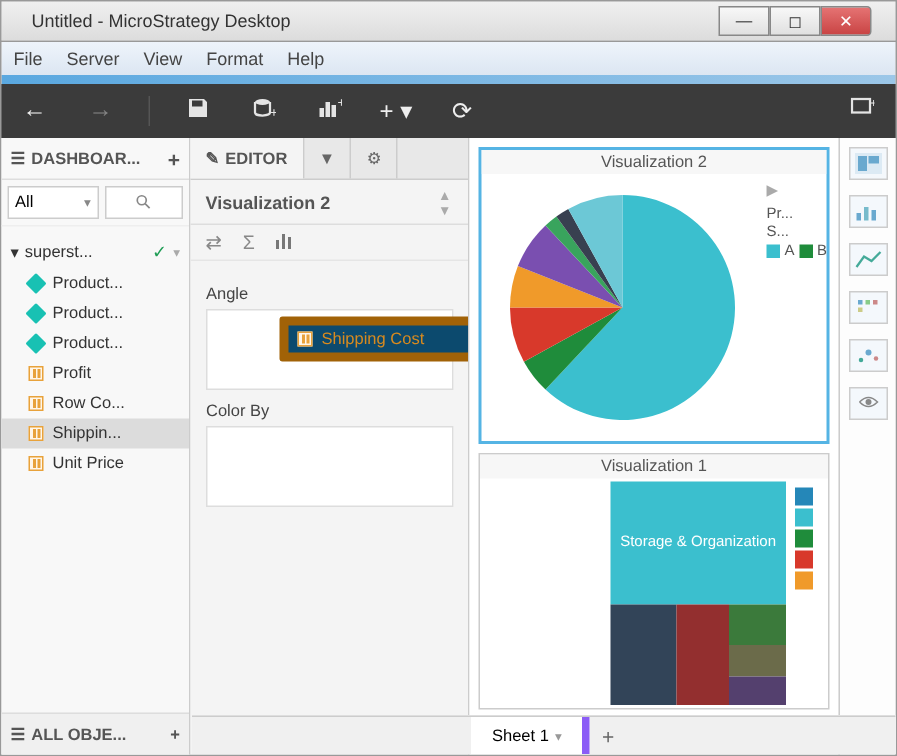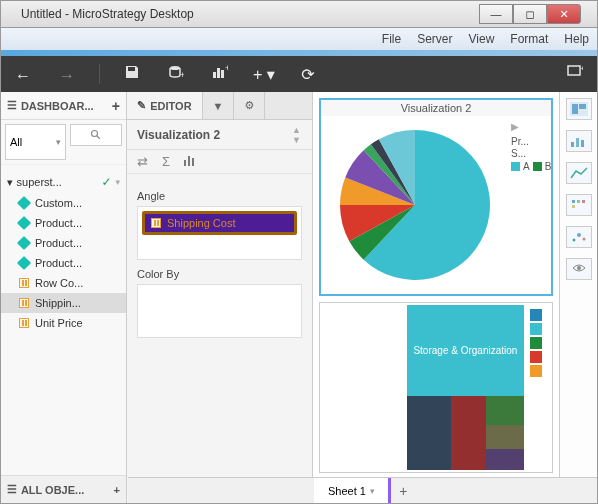--- a/index.html
+++ b/index.html
@@ -6,38 +6,38 @@
 body { width: 598px; height: 504px; overflow: hidden; background: #fff; }
 
 
 .titlebar { height: 28px; background: linear-gradient(#f0f0f0, #dcdcdc); border: 1px solid #999; display: flex; align-items: center; padding: 0 16px; font-size: 12px; color: #333; }
 .titlebar-title { flex: 1; padding-left: 4px; }
 .win-controls { display: flex; gap: 0; }
 .win-btn { width: 34px; height: 20px; border: 1px solid #888; background: linear-gradient(#f8f8f8,#e0e0e0); display: flex; align-items: center; justify-content: center; font-size: 11px; cursor: pointer; }
 .win-btn.close { background: linear-gradient(#e57373,#c94444); color: #fff; border-radius: 0 3px 3px 0; }
 
 
-.menubar { height: 22px; background: linear-gradient(#eef4fb,#dce6f2); border-left:1px solid #999; border-right:1px solid #999; display: flex; align-items: center; padding: 0 8px; gap: 16px; font-size: 12px; color: #444; justify-content: flex-end; }
+.menubar { height: 22px; background: linear-gradient(#eef4fb,#dce6f2); border-left:1px solid #999; border-right:1px solid #999; display: flex; align-items: center; padding: 0 8px; gap: 16px; font-size: 12px; color: #444; }
 .menubar span { cursor: pointer; }
 .bluestrip { height: 6px; background: linear-gradient(90deg, #5aa8e0, #9cc7e8); border-left:1px solid #999; border-right:1px solid #999; }
 
 
 .toolbar { height: 36px; background: #3b3b3b; display: flex; align-items: center; padding: 0 10px; gap: 20px; border-left:1px solid #999; border-right:1px solid #999; }
 .toolbar .tbtn { color: #eee; font-size: 16px; cursor: pointer; width: 24px; text-align:center; }
 .toolbar .sep { width:1px; height: 20px; background:#555; }
 .toolbar .spacer { flex:1; }
 .toolbar svg { width:16px; height:16px; fill:#e4e4e4; }
 
 
 .main { display: flex; height: 412px; border:1px solid #999; border-top:none; background:#f3f3f3; position:relative;}
 .leftpanel { width: 126px; background:#f8f8f8; border-right:1px solid #ccc; display:flex; flex-direction:column; }
 .panel-header { height: 28px; display:flex; align-items:center; padding: 0 6px; font-size:11px; color:#555; font-weight:bold; border-bottom:1px solid #ddd; gap:4px; }
 .panel-header .plus { margin-left:auto; font-size:14px; font-weight:bold; cursor:pointer;}
 .left-controls { display:flex; gap:4px; padding:4px; border-bottom:1px solid #eee;}
-.left-controls .sel { flex:1; border:1px solid #ccc; height:36px; font-size:11px; padding:0 4px; display:flex; align-items:center; justify-content:space-between; background:#fff; cursor:pointer;}
+.left-controls .sel { flex:1; border:1px solid #ccc; height:22px; font-size:11px; padding:0 4px; display:flex; align-items:center; justify-content:space-between; background:#fff; cursor:pointer;}
 .left-controls .search { flex:1; border:1px solid #ccc; height:22px; background:#fff; display:flex; align-items:center; justify-content:center; cursor:text;}
 .tree { flex:1; overflow:hidden; padding: 6px 0; }
 .tree-ds { font-size:11px; color:#333; padding: 4px 6px; display:flex; align-items:center; gap:4px; cursor:pointer;}
 .tree-ds .chk { color:#1f9d55; font-size:12px;}
 .tree-note { font-size:10px; color:#999; padding: 0 6px 4px 18px; }
 .tree-item { font-size:11px; color:#333; padding: 4px 6px 4px 18px; display:flex; align-items:center; gap:6px; cursor:pointer; white-space:nowrap; overflow:hidden; text-overflow:ellipsis;}
 .tree-item.sel { background:#dcdcdc; }
 .ico-dim { width:10px; height:10px; background:#18c1b3; transform:rotate(45deg); flex-shrink:0; border-radius:1px;}
 .ico-met { width:10px; height:10px; border:1px solid #e8a23b; background:#fff6e9; flex-shrink:0; position:relative;}
 .ico-met::before { content:""; position:absolute; left:2px; top:1px; width:2px; height:6px; background:#e8a23b; box-shadow: 3px 0 0 #e8a23b;}
@@ -48,21 +48,21 @@
 .editor-tabs { height:28px; border-bottom:1px solid #ccc; display:flex; align-items:center; background:#e8e8e8;}
 .editor-tab { padding:0 10px; height:100%; display:flex; align-items:center; gap:4px; font-size:11px; color:#666; border-right:1px solid #ccc; cursor:pointer;}
 .editor-tab.active { background:#f4f4f4; color:#555; font-weight:bold;}
 .editor-title { height:30px; display:flex; align-items:center; padding:0 10px; font-size:12px; color:#555; font-weight:bold; border-bottom:1px solid #ddd; justify-content:space-between;}
 .editor-title .carets { color:#aaa; font-size:9px; letter-spacing:1px;}
 .editor-mini { height:24px; display:flex; align-items:center; gap:14px; padding:0 10px; color:#888; font-size:13px; border-bottom:1px solid #e5e5e5;}
 .editor-body { flex:1; padding:8px 10px; overflow:auto;}
 .drop-label { font-size:11px; color:#444; margin:8px 0 4px; }
 .drop-zone { min-height:54px; border:1px solid #ddd; background:#fff; padding:4px; }
 .chip { display:inline-flex; align-items:center; gap:6px; padding:3px 6px; border-radius:2px; font-size:11px; }
-.chip.metric { background:#4c1d95; border:3px solid #a16207; color:#d88a1e; width:100%;}
+.chip.metric { background:#0c4a6e; border:6px solid #a16207; color:#d88a1e; width:100%;margin-left:44px;}
 .chip.dim { background:#fff; border:1px solid #ddd; color:#1aaea2; width:100%;}
 .chip .ico-dim { width:9px; height:9px; }
 
 
 .vizarea { flex:1; background:#fff; padding:6px; display:flex; flex-direction:column; gap:6px; overflow:hidden;}
 .vizpanel { border:1px solid #ccc; display:flex; flex-direction:column; overflow:hidden;}
 .vizpanel.selected { border:2px solid #55b4e4; }
 .vizpanel-title { text-align:center; font-size:11px; color:#555; padding:2px 0; background:#f7f7f7;}
 .vizpanel-body { flex:1; display:flex; position:relative;}
 
@@ -80,21 +80,21 @@
 .tm-legend { width:26px; display:flex; flex-direction:column; gap:2px; padding:4px 2px 0 6px;}
 .tm-legend div { width:12px; height:12px;}
 
 
 .rgallery { width:38px; background:#fdfdfd; border-left:1px solid #ccc; display:flex; flex-direction:column; align-items:center; padding-top:6px; gap:10px;}
 .rgallery .thumb { width:26px; height:22px; border:1px solid #ccc; background:#f4f8fc; cursor:pointer; display:flex; align-items:center; justify-content:center; color:#4a9; font-size:12px;}
 
 
 .sheetbar { position:absolute; bottom:0; left:127px; right:0; height:26px; background:#f0f0f0; border-top:1px solid #ccc; display:flex; align-items:center; font-size:11px;}
 .main { position:relative; }
-.sheet-tab { padding:0 14px; height:100%; display:flex; align-items:center; border-right:3px solid #8b5cf6; background:#fff; gap:4px; cursor:pointer;}
+.sheet-tab { padding:0 14px; height:100%; display:flex; align-items:center; border-right:5px solid #8b5cf6; background:#fff; gap:4px; cursor:pointer;}
 .sheet-tab .dd { color:#999; font-size:9px; }
 .sheet-add { width:24px; text-align:center; font-size:14px; color:#666; cursor:pointer;}
 
 svg.pie { width:150px; height:150px;}
 </style>
 </head>
 <body>
 
 <div class="titlebar">
   <span class="titlebar-title">Untitled - MicroStrategy Desktop</span>
@@ -164,33 +164,33 @@
     <div class="tree">
       <div class="tree-ds">
         <span>▾</span>
         <span>superst...</span>
         <span class="chk" style="margin-left:auto">✓</span>
         <span style="color:#aaa;font-size:9px">▾</span>
       </div>
       <div id="tree-items">
           <div class="tree-item">
             <span class="ico-dim"></span>
-            <span>Custom...</span>
+            <span>Product...</span>
           </div>
           <div class="tree-item">
             <span class="ico-dim"></span>
             <span>Product...</span>
           </div>
           <div class="tree-item">
             <span class="ico-dim"></span>
             <span>Product...</span>
           </div>
           <div class="tree-item">
-            <span class="ico-dim"></span>
-            <span>Product...</span>
+            <span class="ico-met"></span>
+            <span>Profit</span>
           </div>
           <div class="tree-item">
             <span class="ico-met"></span>
             <span>Row Co...</span>
           </div>
           <div class="tree-item sel">
             <span class="ico-met"></span>
             <span>Shippin...</span>
           </div>
           <div class="tree-item">
@@ -276,20 +276,21 @@
               </div>
               <div>
                 <span class="sw" style="background: rgb(31, 140, 59);"></span>
                 <span>Bi</span>
               </div>
             </div>
         </div>
       </div>
     </div>
     <div class="vizpanel" style="flex:1">
+      <div class="vizpanel-title">Visualization 1</div>
       <div class="vizpanel-body">
         <div class="tm-wrap">
           <div class="tm-cells">
             <div class="tm-cell" style="left:42%;top:0;width:58%;height:55%;background:#3bbfce">
                 <span>Storage &amp; Organization</span>
               </div>
             <div class="tm-cell" style="left:42%;top:55%;width:22%;height:45%;background:#324458"></div>
             <div class="tm-cell" style="left:64%;top:55%;width:17%;height:45%;background:#932f2f"></div>
             <div class="tm-cell" style="left:81%;top:55%;width:19%;height:18%;background:#3b7a3b"></div>
             <div class="tm-cell" style="left:81%;top:73%;width:19%;height:14%;background:#6b6b4a"></div>

